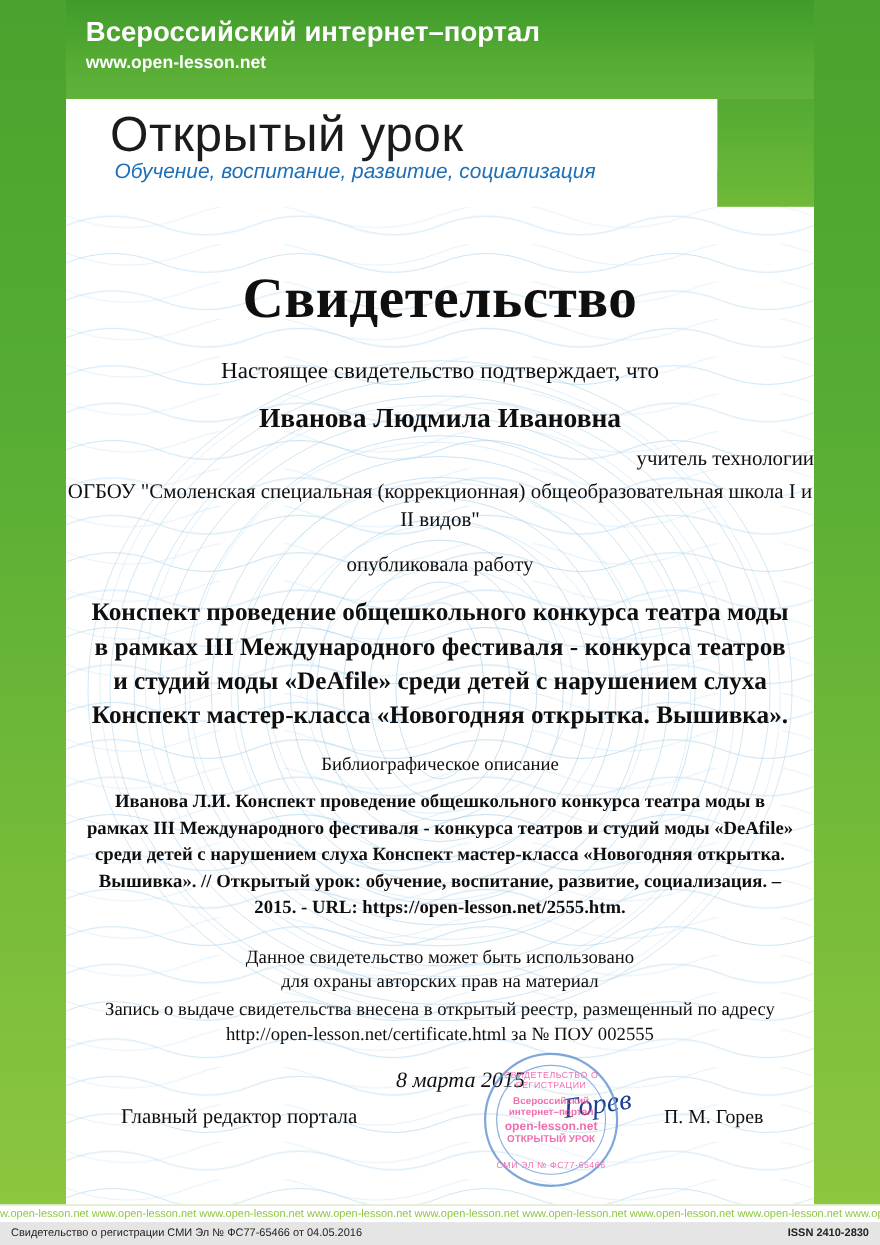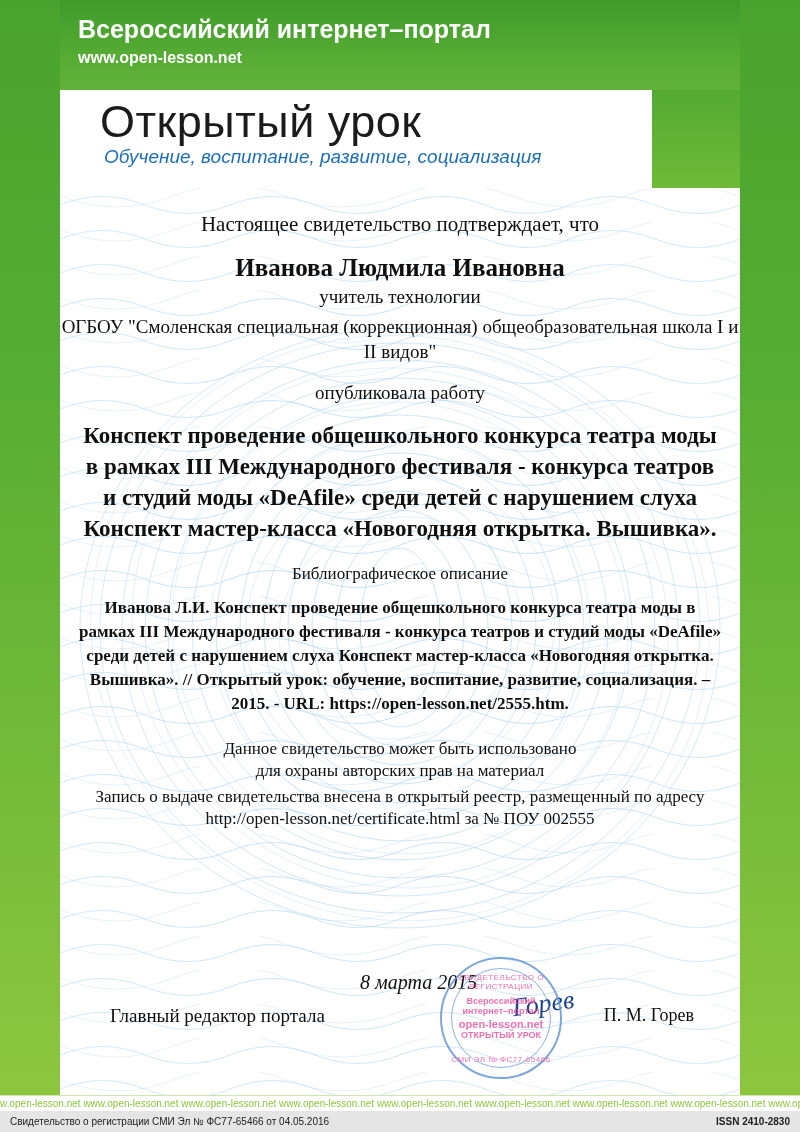--- a/index.html
+++ b/index.html
@@ -127,22 +127,23 @@
   .line-intro {
     margin-top: 24px;
     font-size: 21px;
   }
   .recipient-name {
     margin-top: 17px;
     font-size: 25px;
     font-weight: bold;
   }
   .recipient-role {
-    margin-top: 4px;
+    margin-top: 12px;
     font-size: 19px;
+    text-align: right;
   }
   .recipient-org {
     margin-top: 6px;
     font-size: 19px;
     line-height: 25px;
   }
   .line-published {
     margin-top: 18px;
     font-size: 19px;
   }
@@ -368,20 +369,21 @@
         <ellipse cx="340" cy="440" rx="230" ry="224" transform="rotate(36 340 440)"></ellipse>
         <ellipse cx="340" cy="440" rx="190" ry="190" transform="rotate(48 340 440)"></ellipse>
         <ellipse cx="340" cy="440" rx="150" ry="156" transform="rotate(60 340 440)"></ellipse>
         <ellipse cx="340" cy="440" rx="110" ry="122" transform="rotate(72 340 440)"></ellipse>
       </g>
       <rect x="0" y="0" width="680" height="907" fill="url(#rg)"></rect>
     </svg>
   </div>
 
   <div class="body-wrap">
+    <div class="cert-title">Свидетельство</div>
     <div class="line-intro">Настоящее свидетельство подтверждает, что</div>
     <div class="recipient-name">Иванова Людмила Ивановна</div>
     <div class="recipient-role">учитель технологии</div>
     <div class="recipient-org">ОГБОУ "Смоленская специальная (коррекционная) общеобразовательная школа I и II видов"</div>
     <div class="line-published">опубликовала работу</div>
     <div class="work-title">Конспект проведение общешкольного конкурса театра моды в рамках III Международного фестиваля - конкурса театров и студий  моды «DeAfile» среди детей с нарушением слуха            Конспект мастер-класса «Новогодняя открытка. Вышивка».</div>
     <div class="biblio-label">Библиографическое описание</div>
     <div class="biblio-text">Иванова Л.И. Конспект проведение общешкольного конкурса театра моды в рамках III Международного фестиваля - конкурса театров и студий  моды «DeAfile» среди детей с нарушением слуха            Конспект мастер-класса «Новогодняя открытка. Вышивка». // Открытый урок: обучение, воспитание, развитие, социализация. – 2015. - URL: https://open-lesson.net/2555.htm.</div>
     <div class="notice">
       <div>Данное свидетельство может быть использовано</div>

